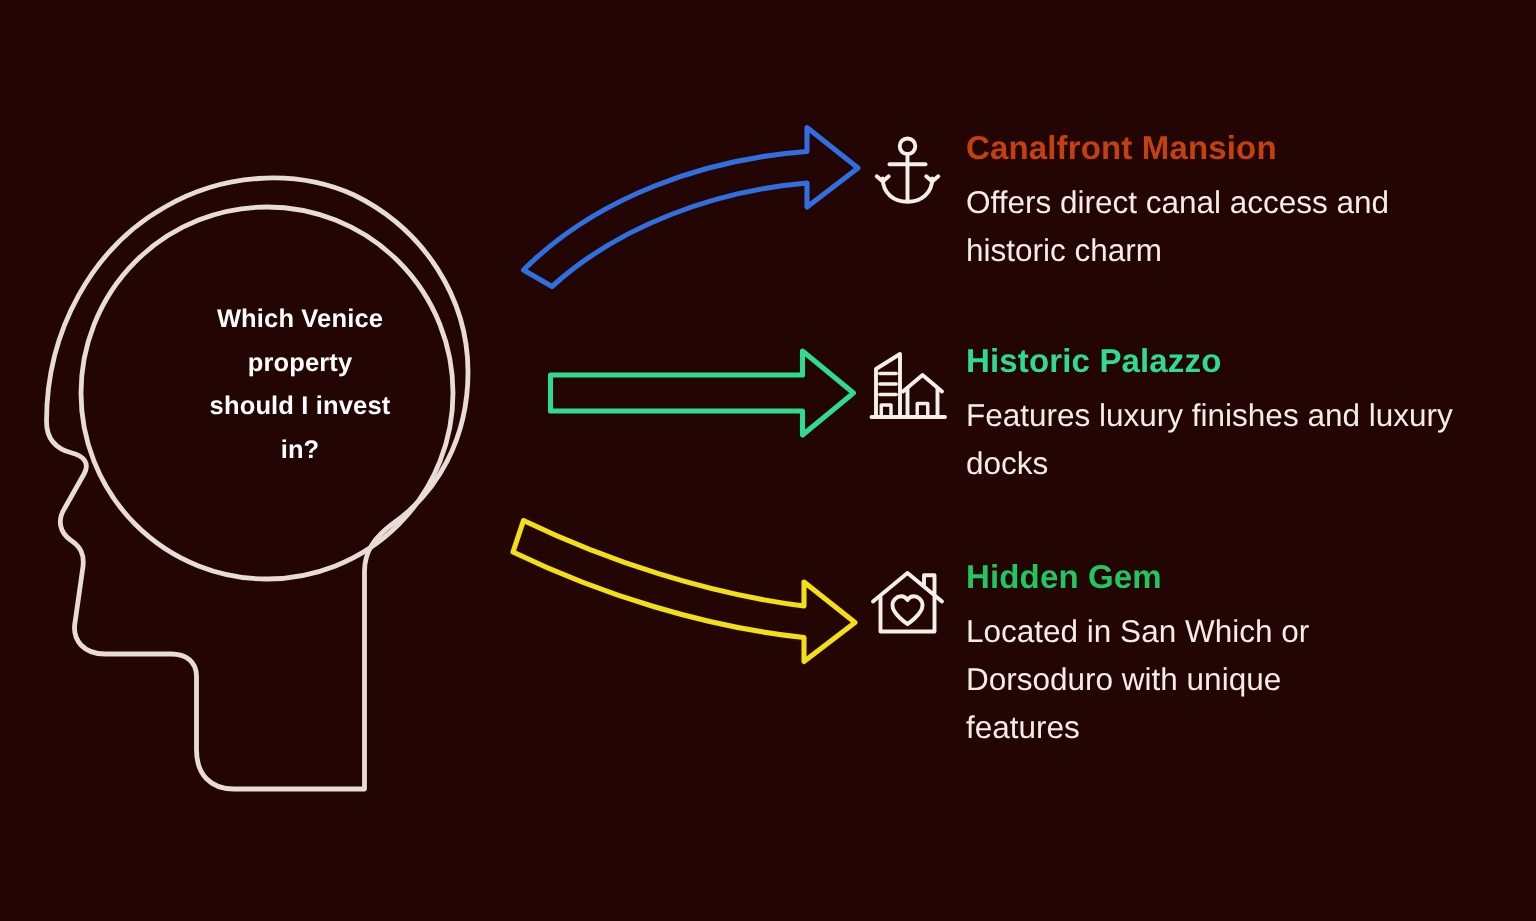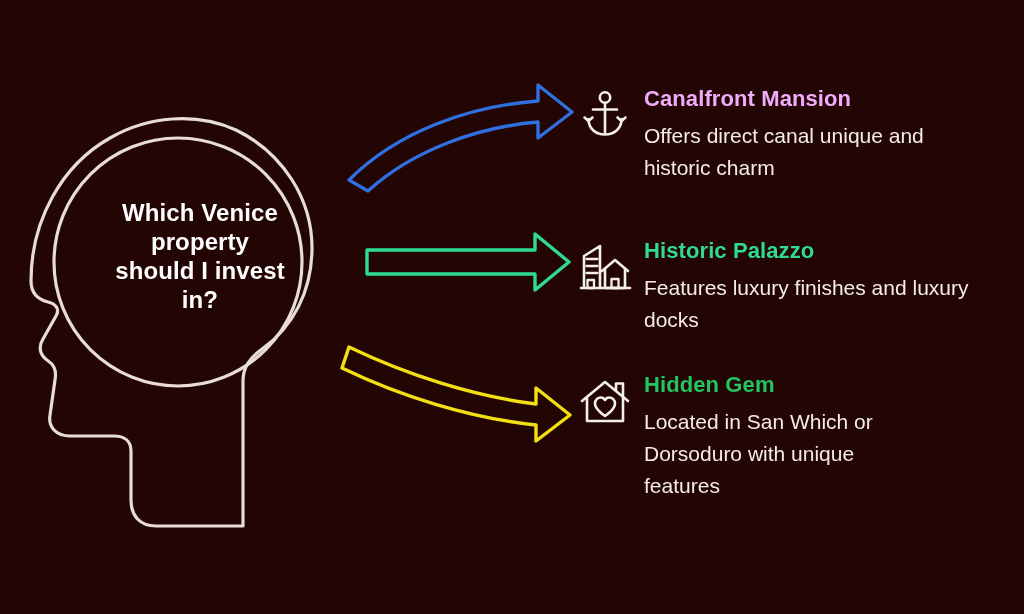--- a/index.html
+++ b/index.html
@@ -28,21 +28,21 @@
     width: 340px;
     height: 450px;
   }
   #brain-question {
     position: absolute;
     left: 96px;
     top: 198px;
     width: 208px;
     text-align: center;
     color: #ffffff;
-    font-size: 24px;
+    font-size: 17px;
     font-weight: bold;
     line-height: 29px;
     letter-spacing: 0.1px;
     white-space: pre-line;
   }
 
   
   #arrow-layer {
     position: absolute;
     left: 0;
@@ -51,21 +51,21 @@
     height: 614px;
   }
 
   
   .branch {
     position: absolute;
     display: flex;
     align-items: flex-start;
   }
   #branch-canalfront { left: 578px; top: 86px; }
-  #branch-palazzo    { left: 578px; top: 238px; }
+  #branch-palazzo    { left: 578px; top: 228px; }
   #branch-hidden     { left: 578px; top: 372px; }
 
   .branch-icon {
     width: 54px;
     height: 54px;
     flex: 0 0 54px;
     margin-top: 2px;
   }
   .branch-text {
     margin-left: 12px;
@@ -81,21 +81,21 @@
   }
   .branch-desc {
     font-size: 21px;
     font-weight: normal;
     line-height: 32px;
     color: #f3ece9;
     margin: 0;
     max-width: 330px;
   }
   #branch-hidden .branch-desc { max-width: 290px; }
-  #branch-canalfront .branch-title { color: #f0abfc; }
+  #branch-canalfront .branch-title { color: #c2410c; }
   #branch-palazzo .branch-title    { color: #2fdb92; }
   #branch-hidden .branch-title     { color: #22c55e; }
 </style>
 </head>
 <body>
 
 <div id="stage">
 
   <svg id="head-graphic" viewBox="0 0 340 450" fill="none" xmlns="http://www.w3.org/2000/svg">
 
@@ -161,21 +161,21 @@
     <svg class="branch-icon" viewBox="0 0 54 54" fill="none" xmlns="http://www.w3.org/2000/svg">
       <circle cx="27" cy="9.5" r="5.2" stroke="#f5efec" stroke-width="2.6" fill="none"></circle>
       <line x1="27" y1="15" x2="27" y2="45" stroke="#f5efec" stroke-width="2.6" stroke-linecap="round"></line>
       <line x1="15" y1="21.5" x2="39" y2="21.5" stroke="#f5efec" stroke-width="2.6" stroke-linecap="round"></line>
       <path d="M10.5 31 C 10.5 41, 18 46.5, 27 46.5 C 36 46.5, 43.5 41, 43.5 31" stroke="#f5efec" stroke-width="2.6" stroke-linecap="round" fill="none"></path>
       <path d="M6.5 29.5 L 10.5 33 L 14.5 29.5" stroke="#f5efec" stroke-width="2.6" stroke-linecap="round" stroke-linejoin="round" fill="none"></path>
       <path d="M39.5 29.5 L 43.5 33 L 47.5 29.5" stroke="#f5efec" stroke-width="2.6" stroke-linecap="round" stroke-linejoin="round" fill="none"></path>
     </svg>
     <div class="branch-text">
       <div class="branch-title">Canalfront Mansion</div>
-      <div class="branch-desc">Offers direct canal unique and historic charm</div>
+      <div class="branch-desc">Offers direct canal access and historic charm</div>
     </div>
   </div>
 
   <div class="branch" id="branch-palazzo">
     <svg class="branch-icon" viewBox="0 0 54 54" fill="none" xmlns="http://www.w3.org/2000/svg">
 
       <path d="M6 48 L 6 16 L 22 6 L 22 48" stroke="#f5efec" stroke-width="2.6" stroke-linejoin="round" stroke-linecap="round" fill="none"></path>
       <line x1="8.5" y1="19" x2="19.5" y2="19" stroke="#f5efec" stroke-width="2.3" stroke-linecap="round"></line>
       <line x1="8.5" y1="26" x2="19.5" y2="26" stroke="#f5efec" stroke-width="2.3" stroke-linecap="round"></line>
       <line x1="8.5" y1="33" x2="19.5" y2="33" stroke="#f5efec" stroke-width="2.3" stroke-linecap="round"></line>

